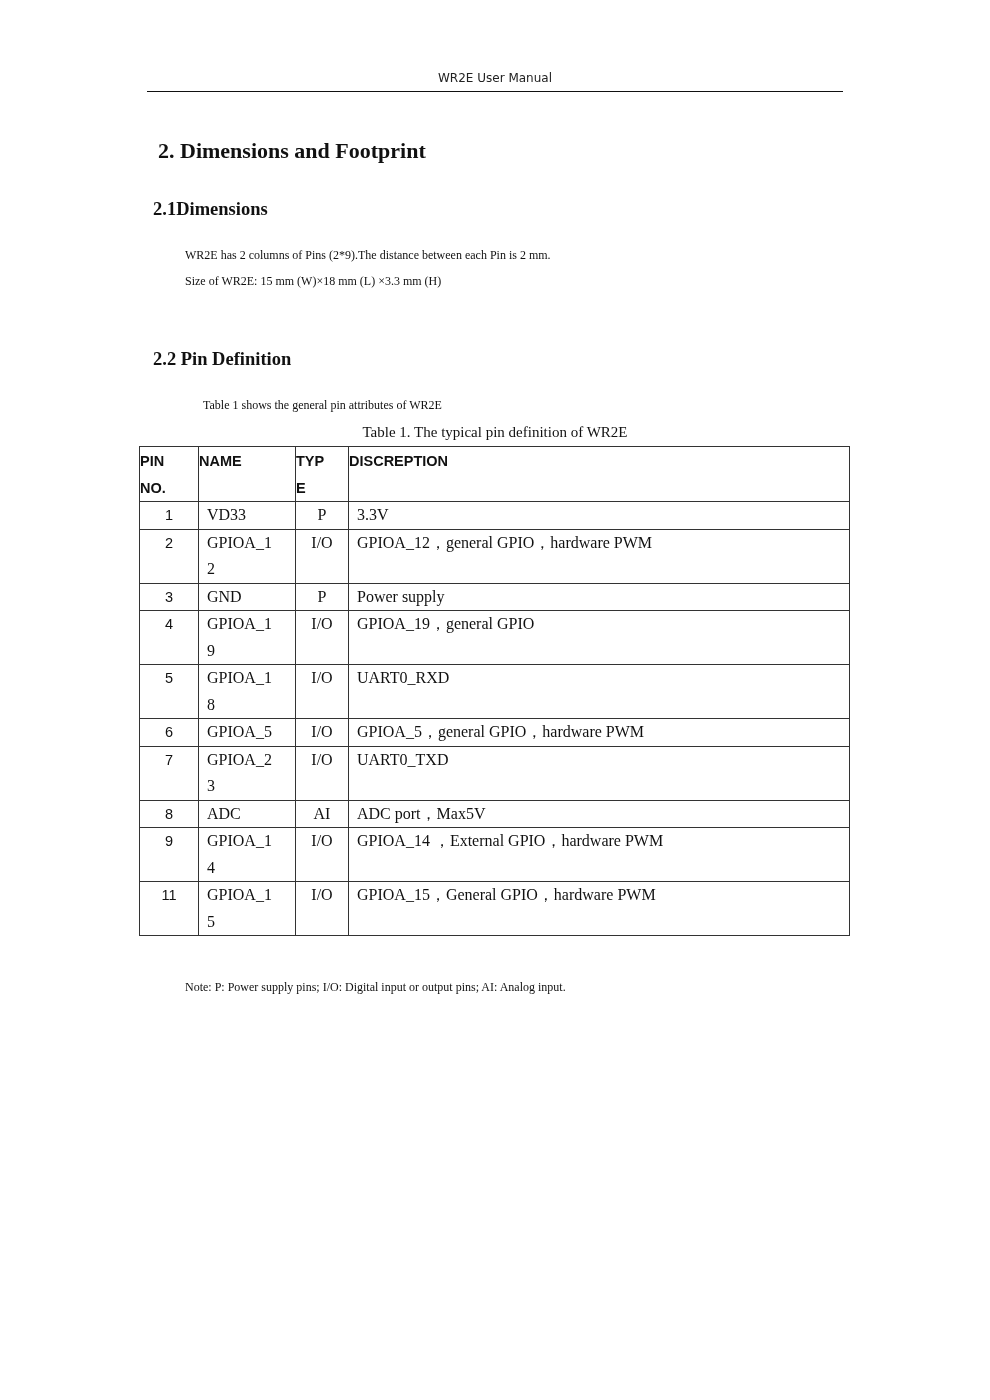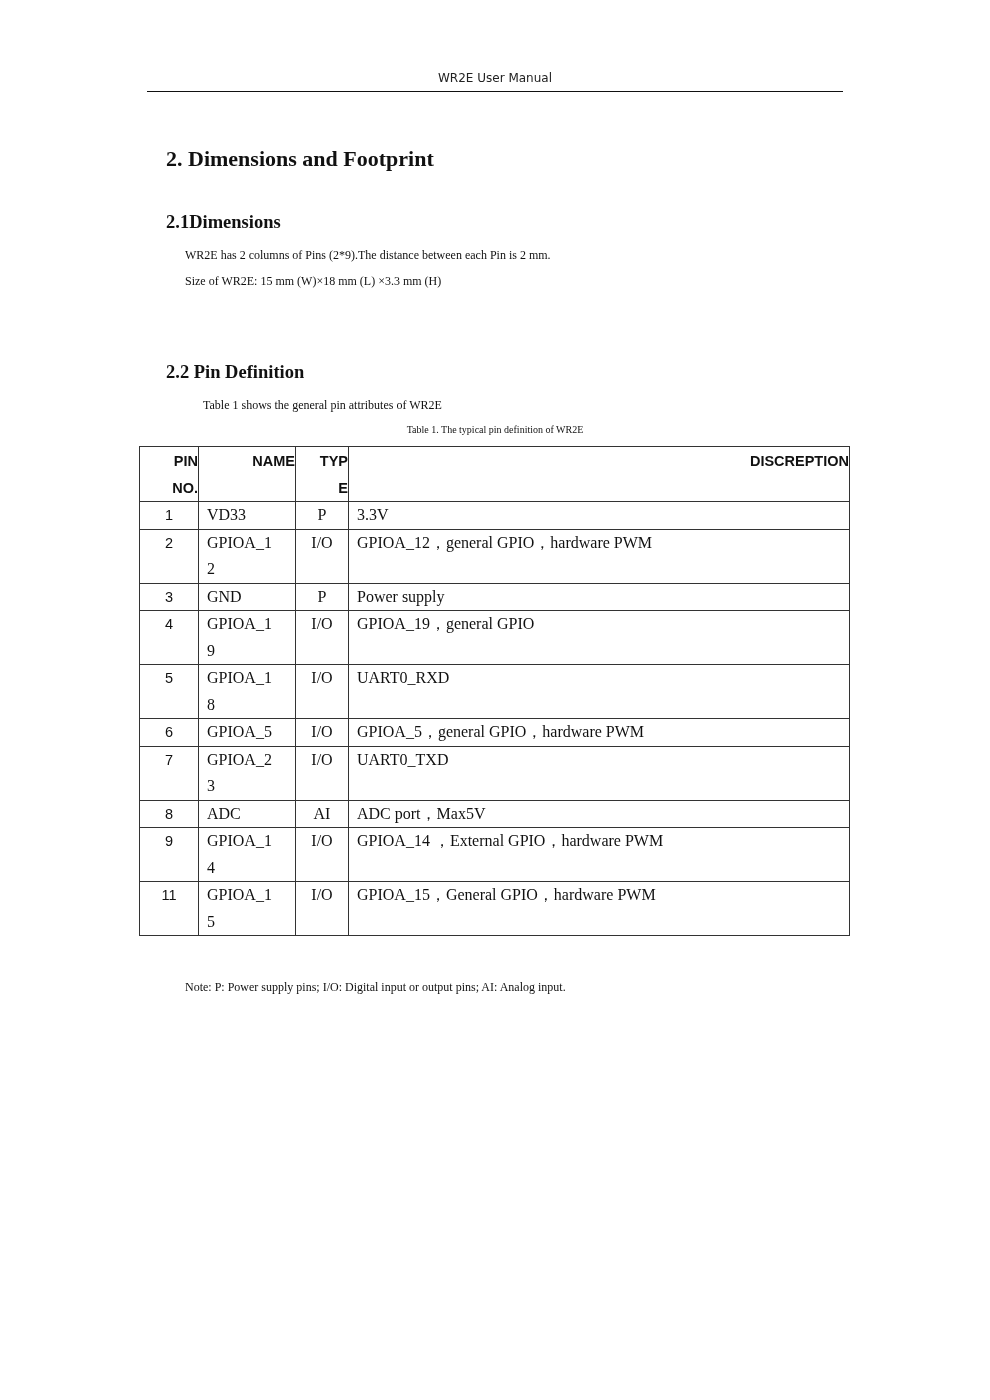--- a/index.html
+++ b/index.html
@@ -13,61 +13,61 @@
       font-size: 12px; color: #222;
     }
     .header-rule {
       position: absolute; left: 147px; top: 91px; width: 696px; height: 0;
       border-top: 1.3px solid #111;
     }
 
     .h1 {
       position: absolute; left: 150px; top: 130px;
       font-family: "Liberation Serif", serif; font-weight: bold;
-      font-size: 22px; color: #111; margin: 16px;
+      font-size: 22px; color: #111; margin: 8px;
     }
     .h2 {
       position: absolute; left: 150px;
       font-family: "Liberation Serif", serif; font-weight: bold;
-      font-size: 18.5px; color: #111; margin: 16px;
+      font-size: 18.5px; color: #111; margin: 3px;
     }
     .h2.s21 { top: 196px; }
     .h2.s22 { top: 346px; }
 
     .para {
       position: absolute; left: 185px;
       font-family: "Liberation Serif", serif;
       font-size: 12px; color: #111; margin: 0; white-space: nowrap;
     }
     .p1 { top: 248px; }
     .p2 { top: 274px; }
     .p3 { top: 398px; margin-left: 18px; }
     .note { top: 980px; }
 
     .caption {
       position: absolute; left: 140px; top: 424px; width: 710px;
       text-align: center;
-      font-family: "Liberation Serif", serif; font-size: 10px; color: #111;
+      font-family: "Liberation Serif", serif; font-size: 15px; color: #111;
     }
 
     table.pins {
       position: absolute; left: 139px; top: 446px;
       width: 710px;
       border-collapse: collapse;
       table-layout: fixed;
     }
     table.pins td, table.pins th {
       border: 1.3px solid #333;
       padding: 0;
       vertical-align: top;
       line-height: 26.5px;
     }
     table.pins th {
       font-family: "Liberation Sans", sans-serif;
-      font-weight: bold; font-size: 14.5px; text-align: right;
+      font-weight: bold; font-size: 14.5px; text-align: left;
       padding-top: 1px;
     }
     table.pins td {
       font-family: "Liberation Serif", serif;
       font-size: 16px;
     }
     td.c-pin { text-align: center; font-family: "Liberation Sans", sans-serif !important; font-size: 14.5px !important; }
     td.c-name { padding-left: 8px !important; word-break: break-all; }
     td.c-type { text-align: center; }
     td.c-desc { padding-left: 8px !important; }

